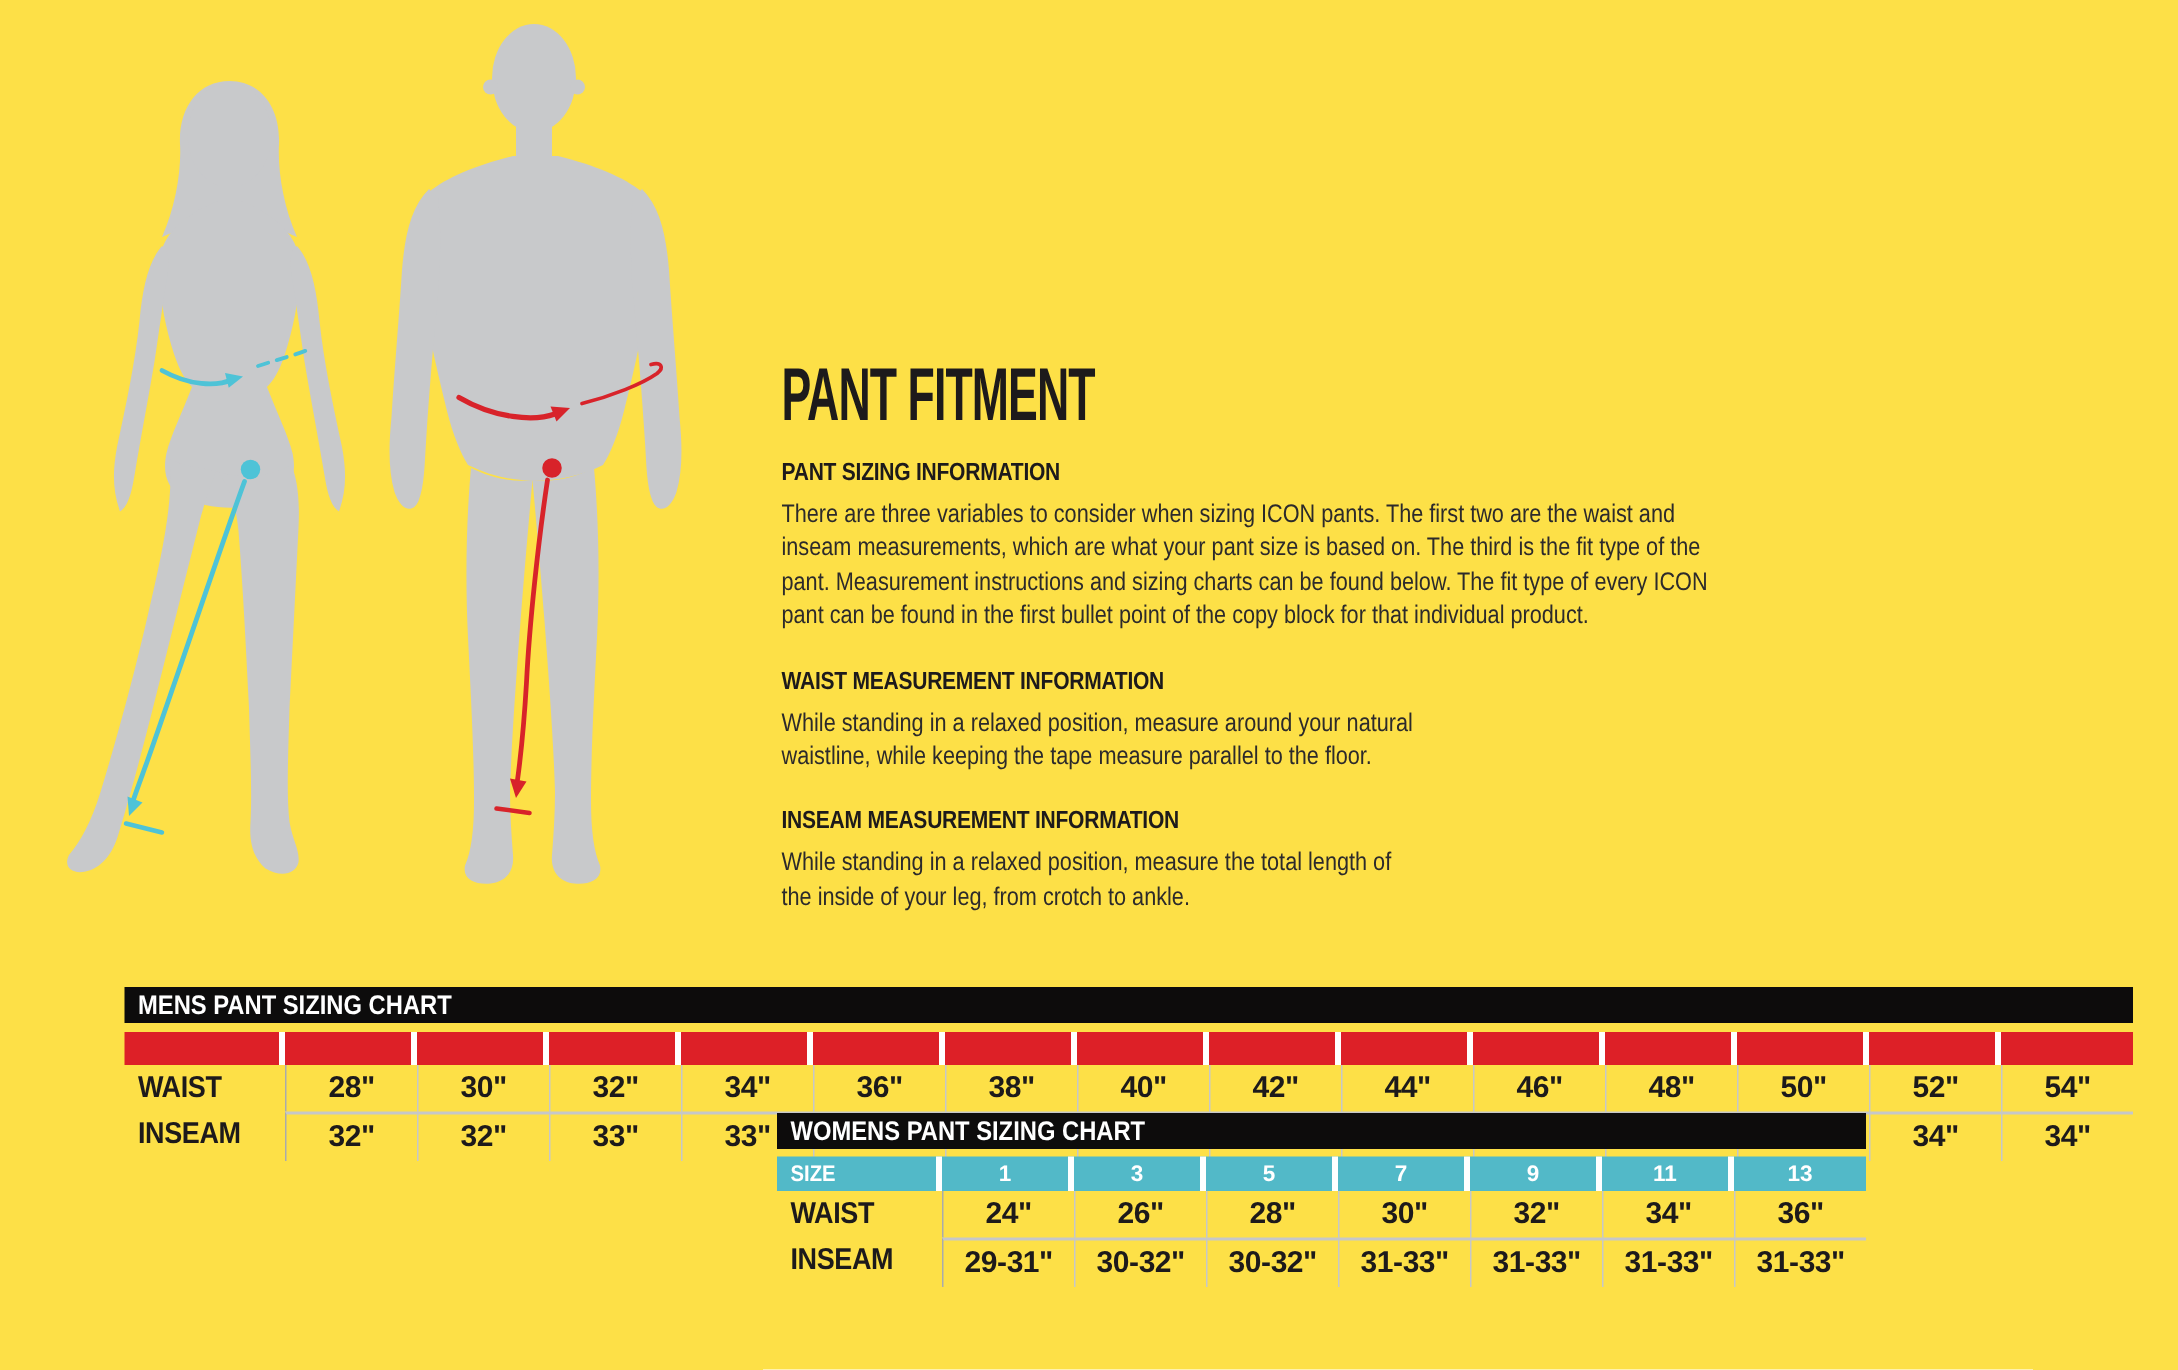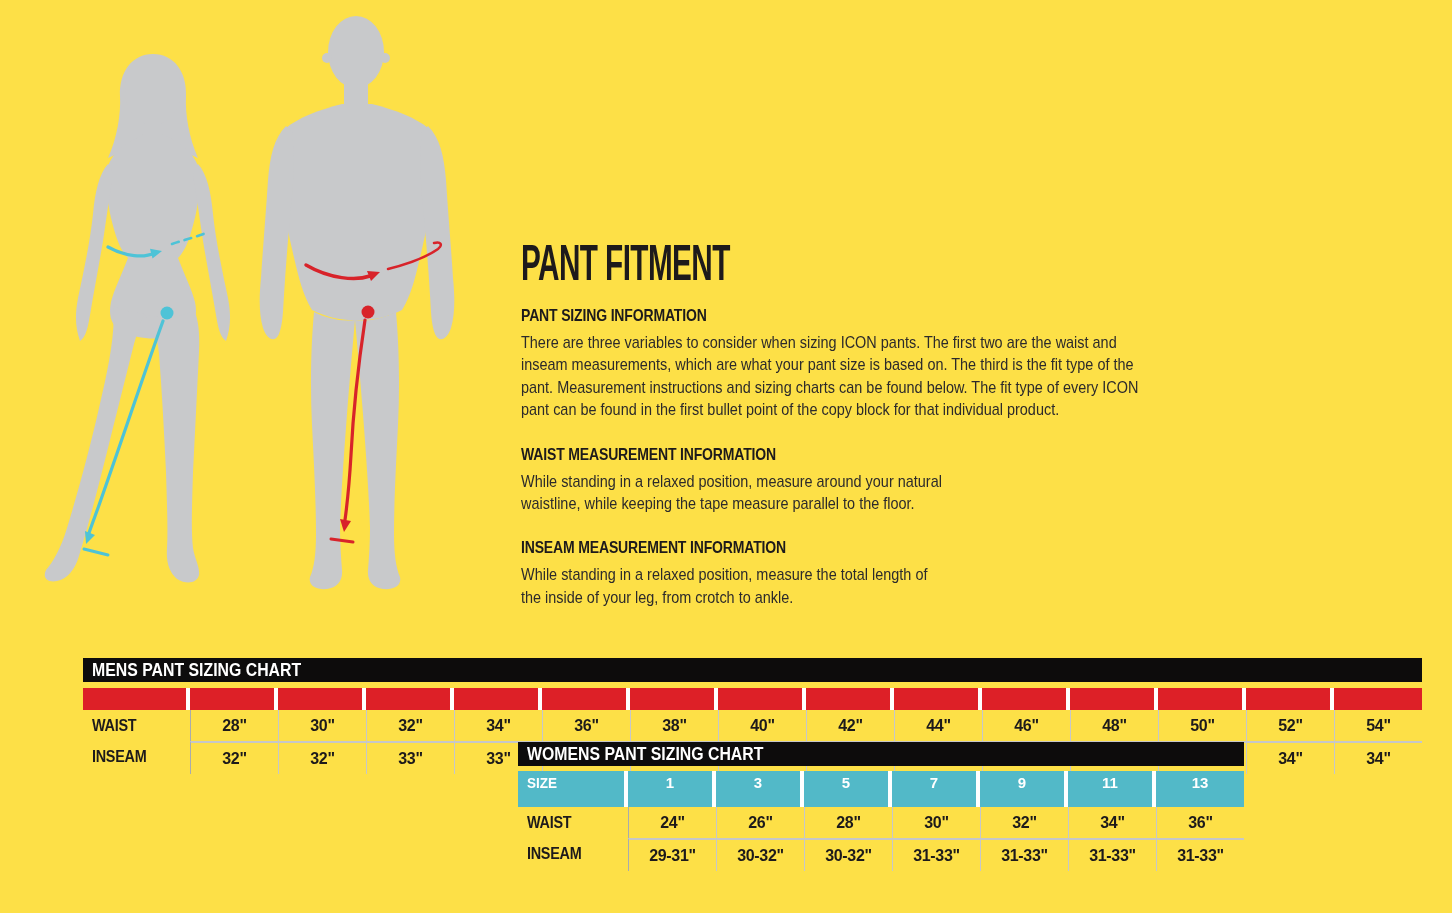--- a/index.html
+++ b/index.html
@@ -33,27 +33,27 @@
   .bar-black .cnd{display:inline-block;transform:scaleX(.88);transform-origin:left center}
   .grid{display:grid}
   .mens-grid{grid-template-columns:107px repeat(14,1fr)}
   .wom-grid{grid-template-columns:110px repeat(7,1fr)}
 
   .red-bar{margin-top:6px}
   .red-cell{height:22px;background:var(--red);border-right:4px solid #fff}
   .red-cell:last-child{border-right:none}
 
   .teal-bar{margin-top:5px}
-  .teal-cell{height:36px;background:var(--teal);border-right:4px solid #fff;color:#fff;
+  .teal-cell{height:23px;background:var(--teal);border-right:4px solid #fff;color:#fff;
              font-weight:800;font-size:15px;line-height:23px;text-align:center}
   .teal-cell:last-child{border-right:none}
   .teal-cell.lab{text-align:left;padding-left:9px}
   .teal-cell.lab .cnd{display:inline-block;transform:scaleX(.9);transform-origin:left center}
 
-  .data-row .cell{height:31px;line-height:31px;font-weight:800;font-size:16px;letter-spacing:-.3px;color:#1d1a1b}
+  .data-row .cell{height:31px;line-height:31px;font-weight:800;font-size:20px;letter-spacing:-.3px;color:#1d1a1b}
   .data-row .lab{padding-left:9px;white-space:nowrap}
   .data-row .lab .cnd{display:inline-block;transform:scaleX(.9);transform-origin:left center}
   .data-row .val{text-align:center;border-left:1px solid var(--div)}
   .data-row .val.first{border-left-color:#a9abad}
   .inseam-row .val{border-top:2px solid var(--div);height:33px;line-height:31px}
 
   .mens-table{position:absolute;left:83px;top:658px;width:1339px}
   .mens-table .red-bar{margin-top:6px}
   .mens-table .data-row:first-of-type{margin-top:3px}
 

